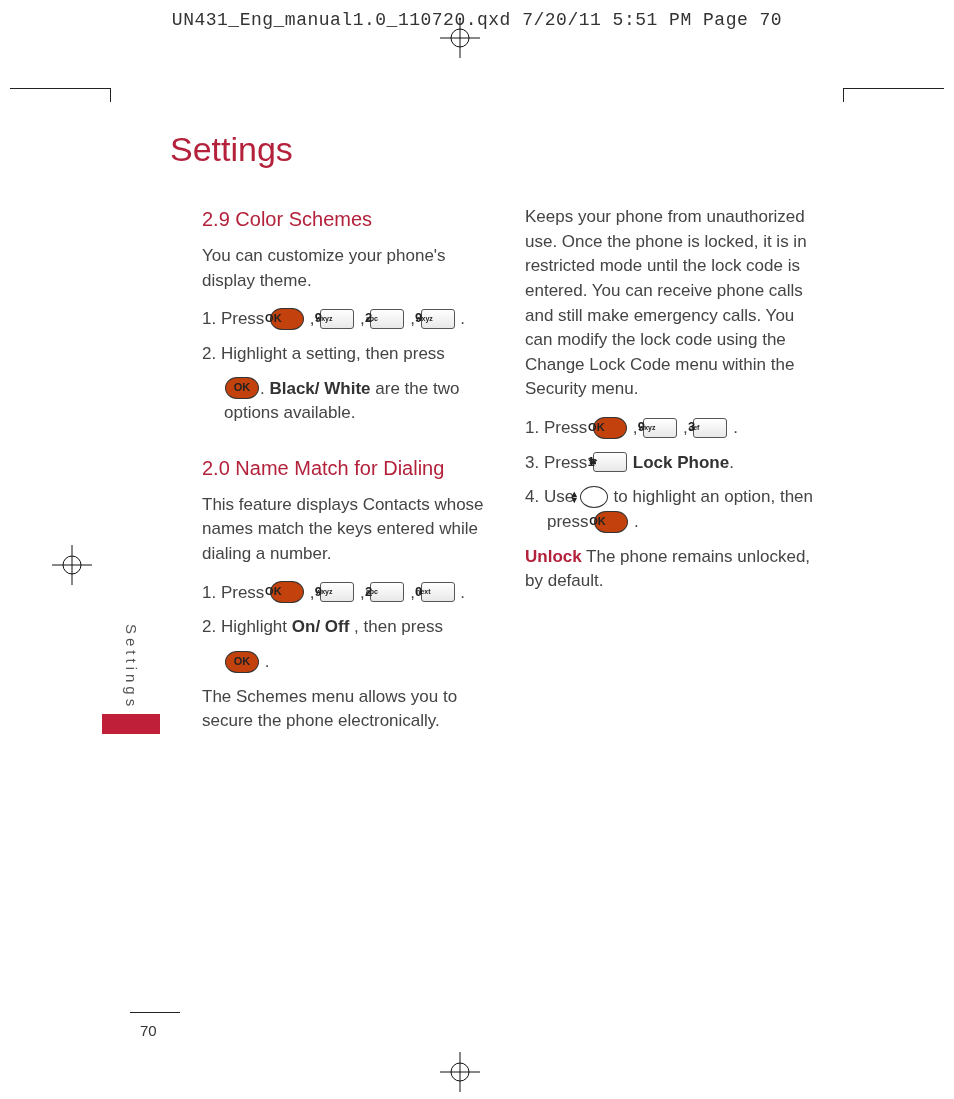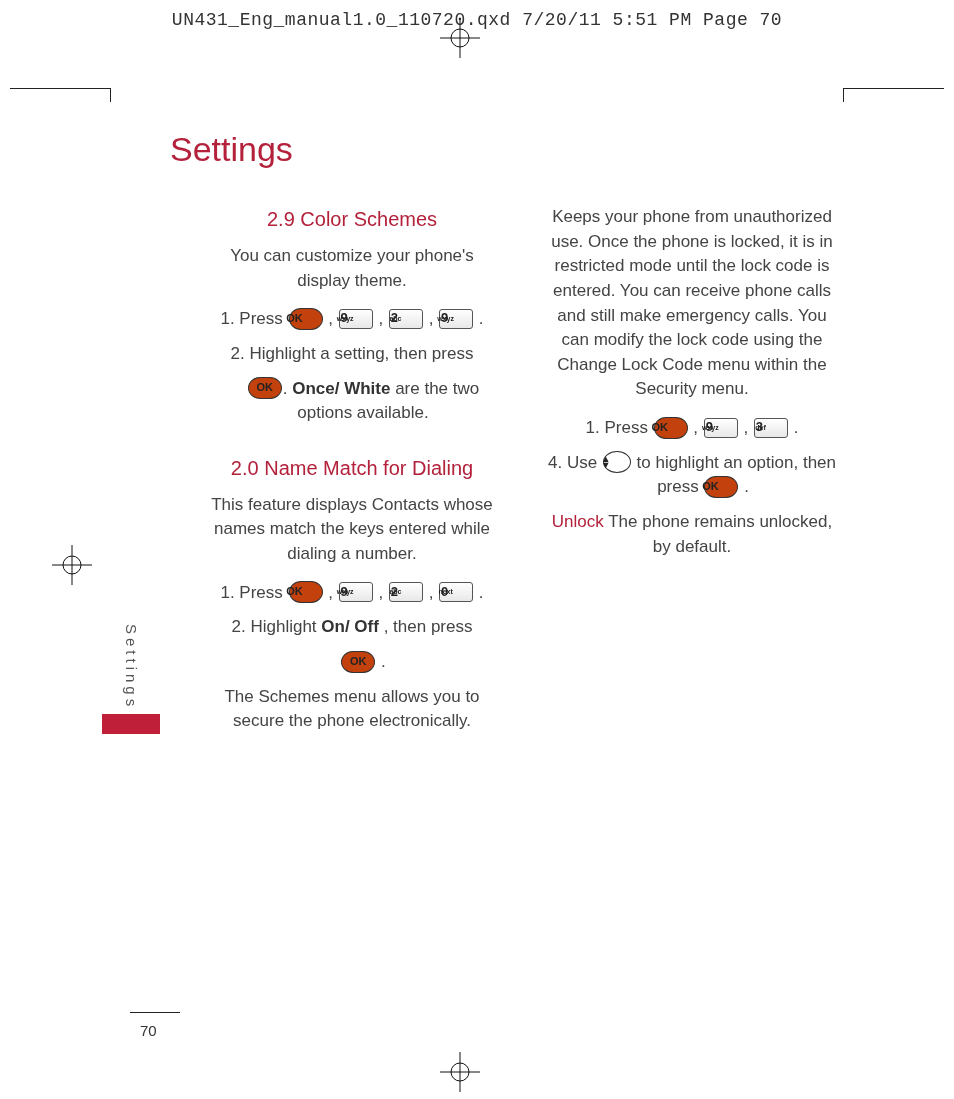--- a/index.html
+++ b/index.html
@@ -42,32 +42,31 @@
     padding: 60px 20px 20px 40px;
   }
   .title {
     font-size: 34px;
     color: #b3213b;
     font-weight: 400;
     margin: 0 0 36px 30px;
   }
   .cols {
     display: flex;
-    gap: 40px;
+    gap: 23px;
     margin-left: 62px;
-    text-align: center;
   }
   .col { width: 300px; font-size: 17px; line-height: 1.45; }
   .h2 { color:#b3213b; font-size:20px; font-weight:500; margin: 0 0 10px 0; }
   .h1b { color:#b3213b; font-size:24px; font-weight:600; margin: 20px 0 10px 0; }
   .para { margin: 0 0 14px 0; }
   .step { margin: 0 0 10px 0; padding-left: 22px; text-indent: -22px; }
   .step-cont { margin: 0 0 10px 0; padding-left: 22px; }
   .strong { font-weight:700; color:#333; }
-  .opt-name { color:#b3213b; font-weight:400; }
+  .opt-name { color:#b3213b; font-weight:700; }
 
   .key-ok, .key-num, .key-nav {
     display:inline-flex; align-items:center; justify-content:center;
     vertical-align: middle;
     height: 20px;
     font-size: 10px;
     font-weight: 700;
     color: #222;
     margin: 0 1px;
     position: relative;
@@ -179,21 +178,21 @@
           </span> ,
         <span class="key-num">
             <span class="big">9</span>
             <span class="sm">wxyz</span>
           </span> .
       </p>
       <p class="step">
         <span>2. Highlight a setting, then press</span>
       </p>
       <p class="step-cont">
-        <span class="key-ok">OK</span><span>. </span><span class="strong">Once/ White</span><span> are the two options available.</span>
+        <span class="key-ok">OK</span><span>. </span><span class="strong">Black/ White</span><span> are the two options available.</span>
       </p>
 
       <div class="h2" style="margin-top:28px">2.0 Name Match for Dialing</div>
       <p class="para">This feature displays Contacts whose names match the keys entered while dialing a number.</p>
       <p class="step">
         <span>1. Press </span>
         <span class="key-ok">OK</span> ,
         <span class="key-num">
             <span class="big">9</span>
             <span class="sm">wxyz</span>
@@ -223,20 +222,28 @@
         <span>1. Press </span>
         <span class="key-ok">OK</span> ,
         <span class="key-num">
             <span class="big">9</span>
             <span class="sm">wxyz</span>
           </span> ,
         <span class="key-num">
             <span class="big">3</span>
             <span class="sm">def</span>
           </span> .
+      </p>
+      <p class="step">
+        <span>3. Press </span>
+        <span class="key-num">
+            <span class="big">1</span>
+            <span class="sm">☎</span>
+          </span>
+        <span class="strong"> Lock Phone</span>.
       </p>
       <p class="step">
         <span>4. Use </span>
         <span class="key-nav">
             <span>▴</span>
             <span>▾</span>
           </span>
         <span> to highlight an option, then press </span>
         <span class="key-ok">OK</span> .
       </p>

